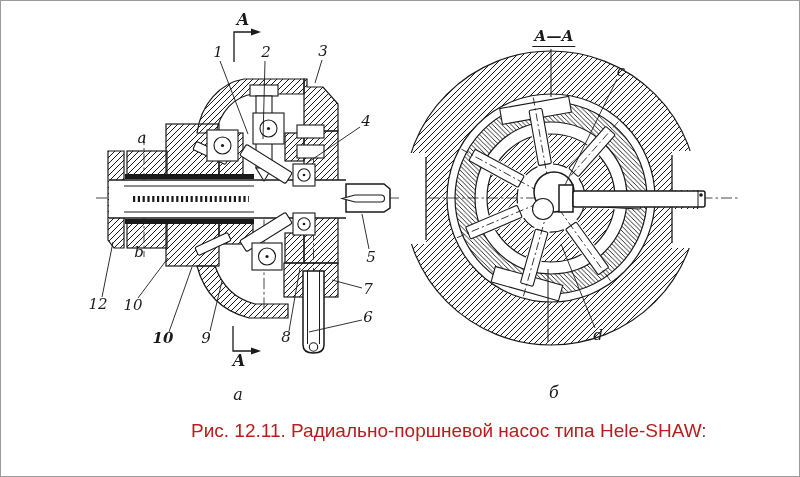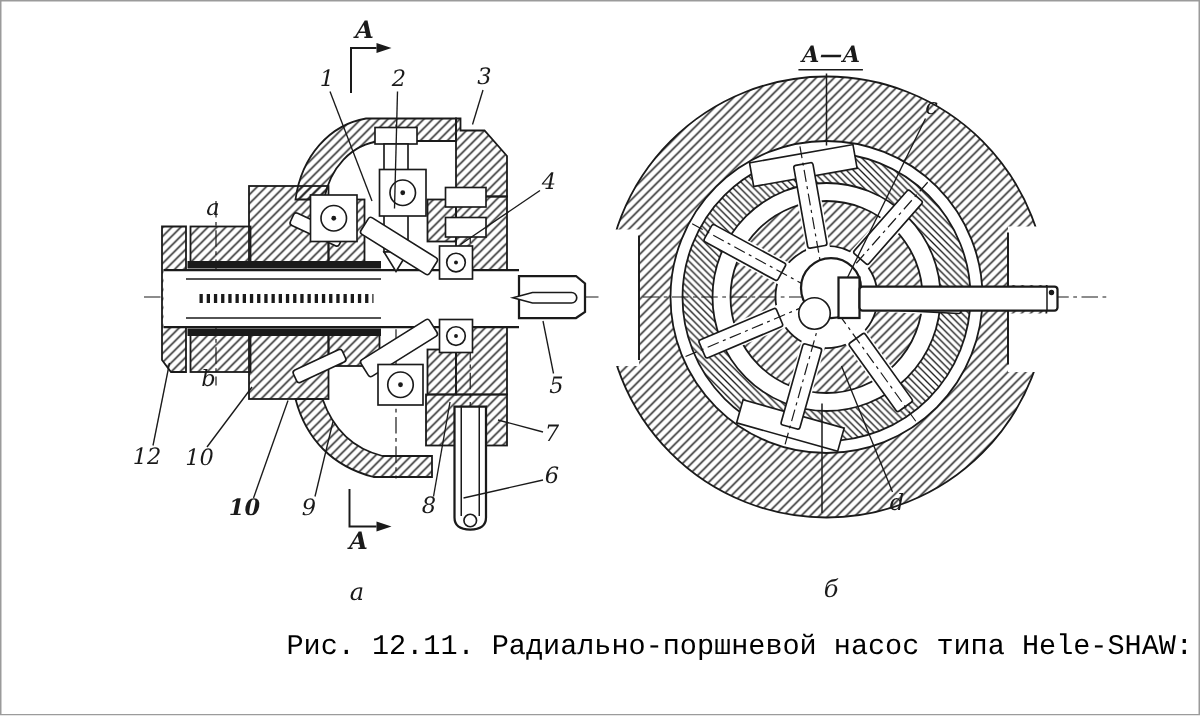--- a/index.html
+++ b/index.html
@@ -20,21 +20,21 @@
   .ldr{stroke:#1a1a1a;stroke-width:0.9;fill:none;}
   
   #callout-layer{position:absolute;left:0;top:0;width:100%;height:100%;}
   .lbl{position:absolute;transform:translate(-50%,0);color:#1a1a1a;
        font:italic 15px "DejaVu Serif",serif;white-space:nowrap;line-height:1;}
   .lbl.section{font-weight:bold;font-size:16px;}
   .lbl.sub{font-size:16px;}
   .lbl.title-aa{font-size:15px;font-weight:bold;
        border-bottom:1.3px solid #1a1a1a;padding:0 2px 2px;}
   .caption{position:absolute;left:190px;top:417px;font-size:19px;
-       line-height:26px;color:#000000;font-family:Liberation Mono, monospace;}
+       line-height:26px;color:#b91c1c;}
 </style>
 </head>
 <body>
 
 <div class="page">
 
   <svg width="800" height="477" viewBox="0 0 800 477">
     <defs>
       <pattern id="h1" width="6" height="6" patternUnits="userSpaceOnUse">
         <path d="M-1,1 L1,-1 M0,6 L6,0 M5,7 L7,5" stroke="#1a1a1a" stroke-width="1" fill="none"></path>

